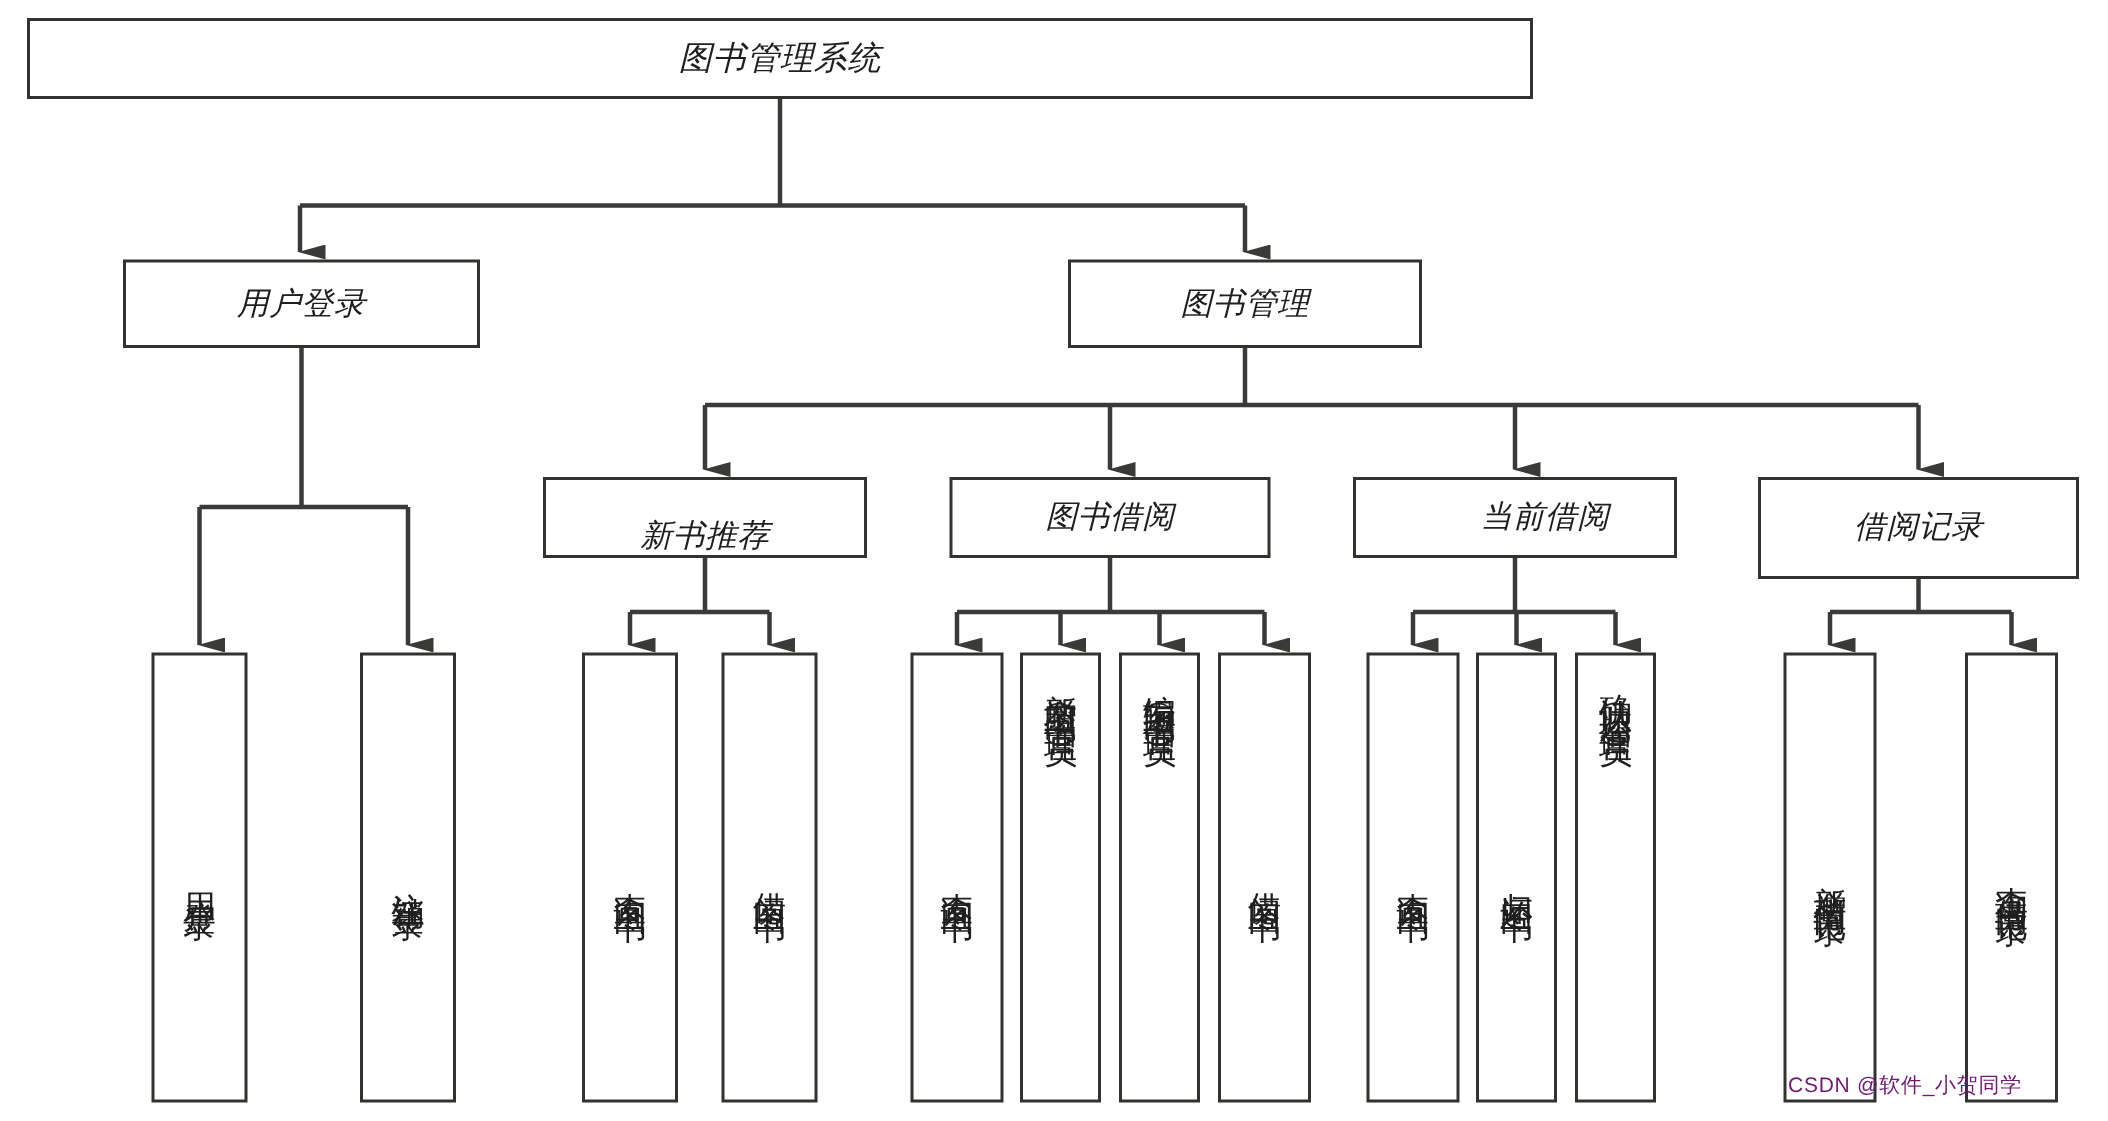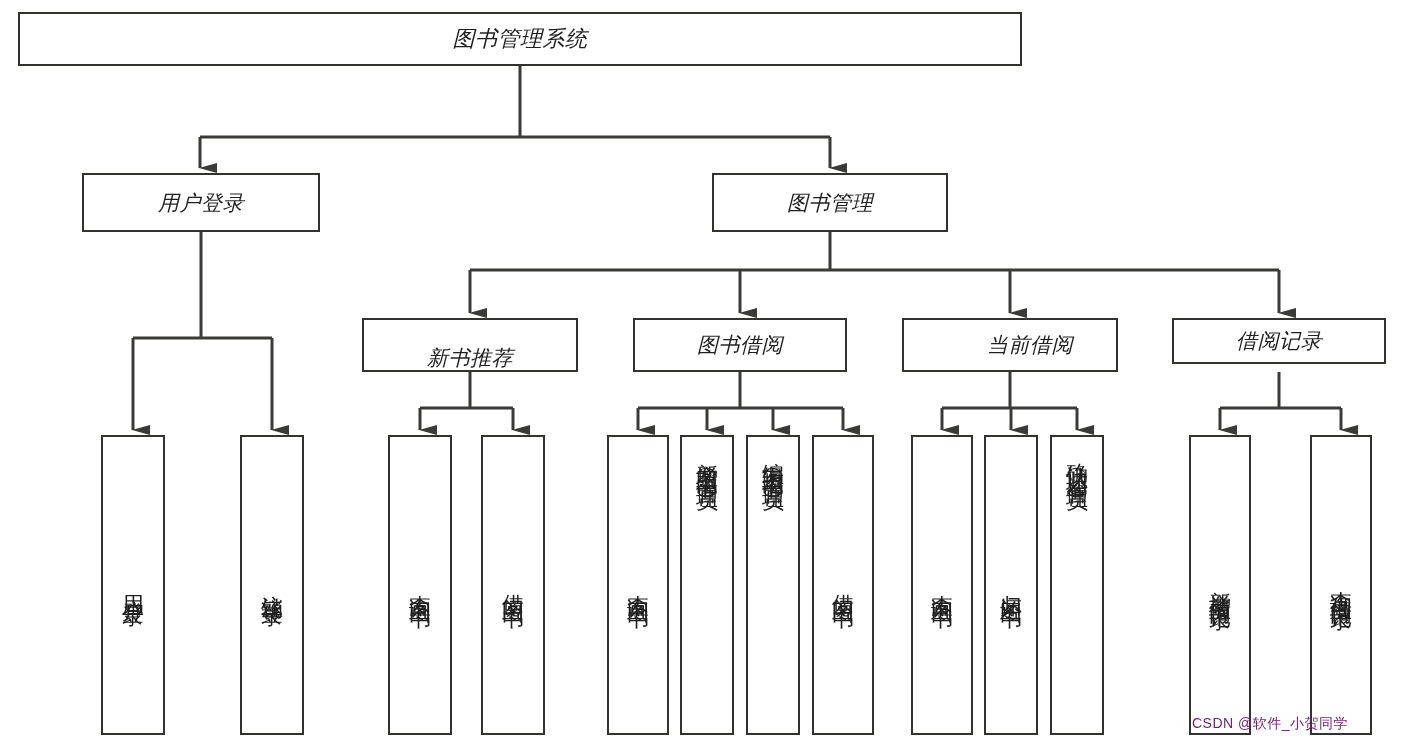--- a/index.html
+++ b/index.html
@@ -147,21 +147,21 @@
 
   <div class="node h lvl3" style="left:362px; top:318px; width:216px; height:54px;align-items:flex-end;">
     <span class="label">新书推荐</span>
   </div>
   <div class="node h lvl3" style="left:633px; top:318px; width:214px; height:54px;">
     <span class="label">图书借阅</span>
   </div>
   <div class="node h lvl3" style="left:902px; top:318px; width:216px; height:54px;padding-left:40px;">
     <span class="label">当前借阅</span>
   </div>
-  <div class="node h lvl3" style="left:1172px; top:318px; width:214px; height:46px;">
+  <div class="node h lvl3" style="left:1172px; top:318px; width:214px; height:68px;">
     <span class="label">借阅记录</span>
   </div>
 
   <div class="node v centered" style="left:101px; top:435px; width:64px; height:300px;">
     <span class="label">用户登录</span>
   </div>
   <div class="node v centered" style="left:240px; top:435px; width:64px; height:300px;">
     <span class="label">注销登录</span>
   </div>
 

